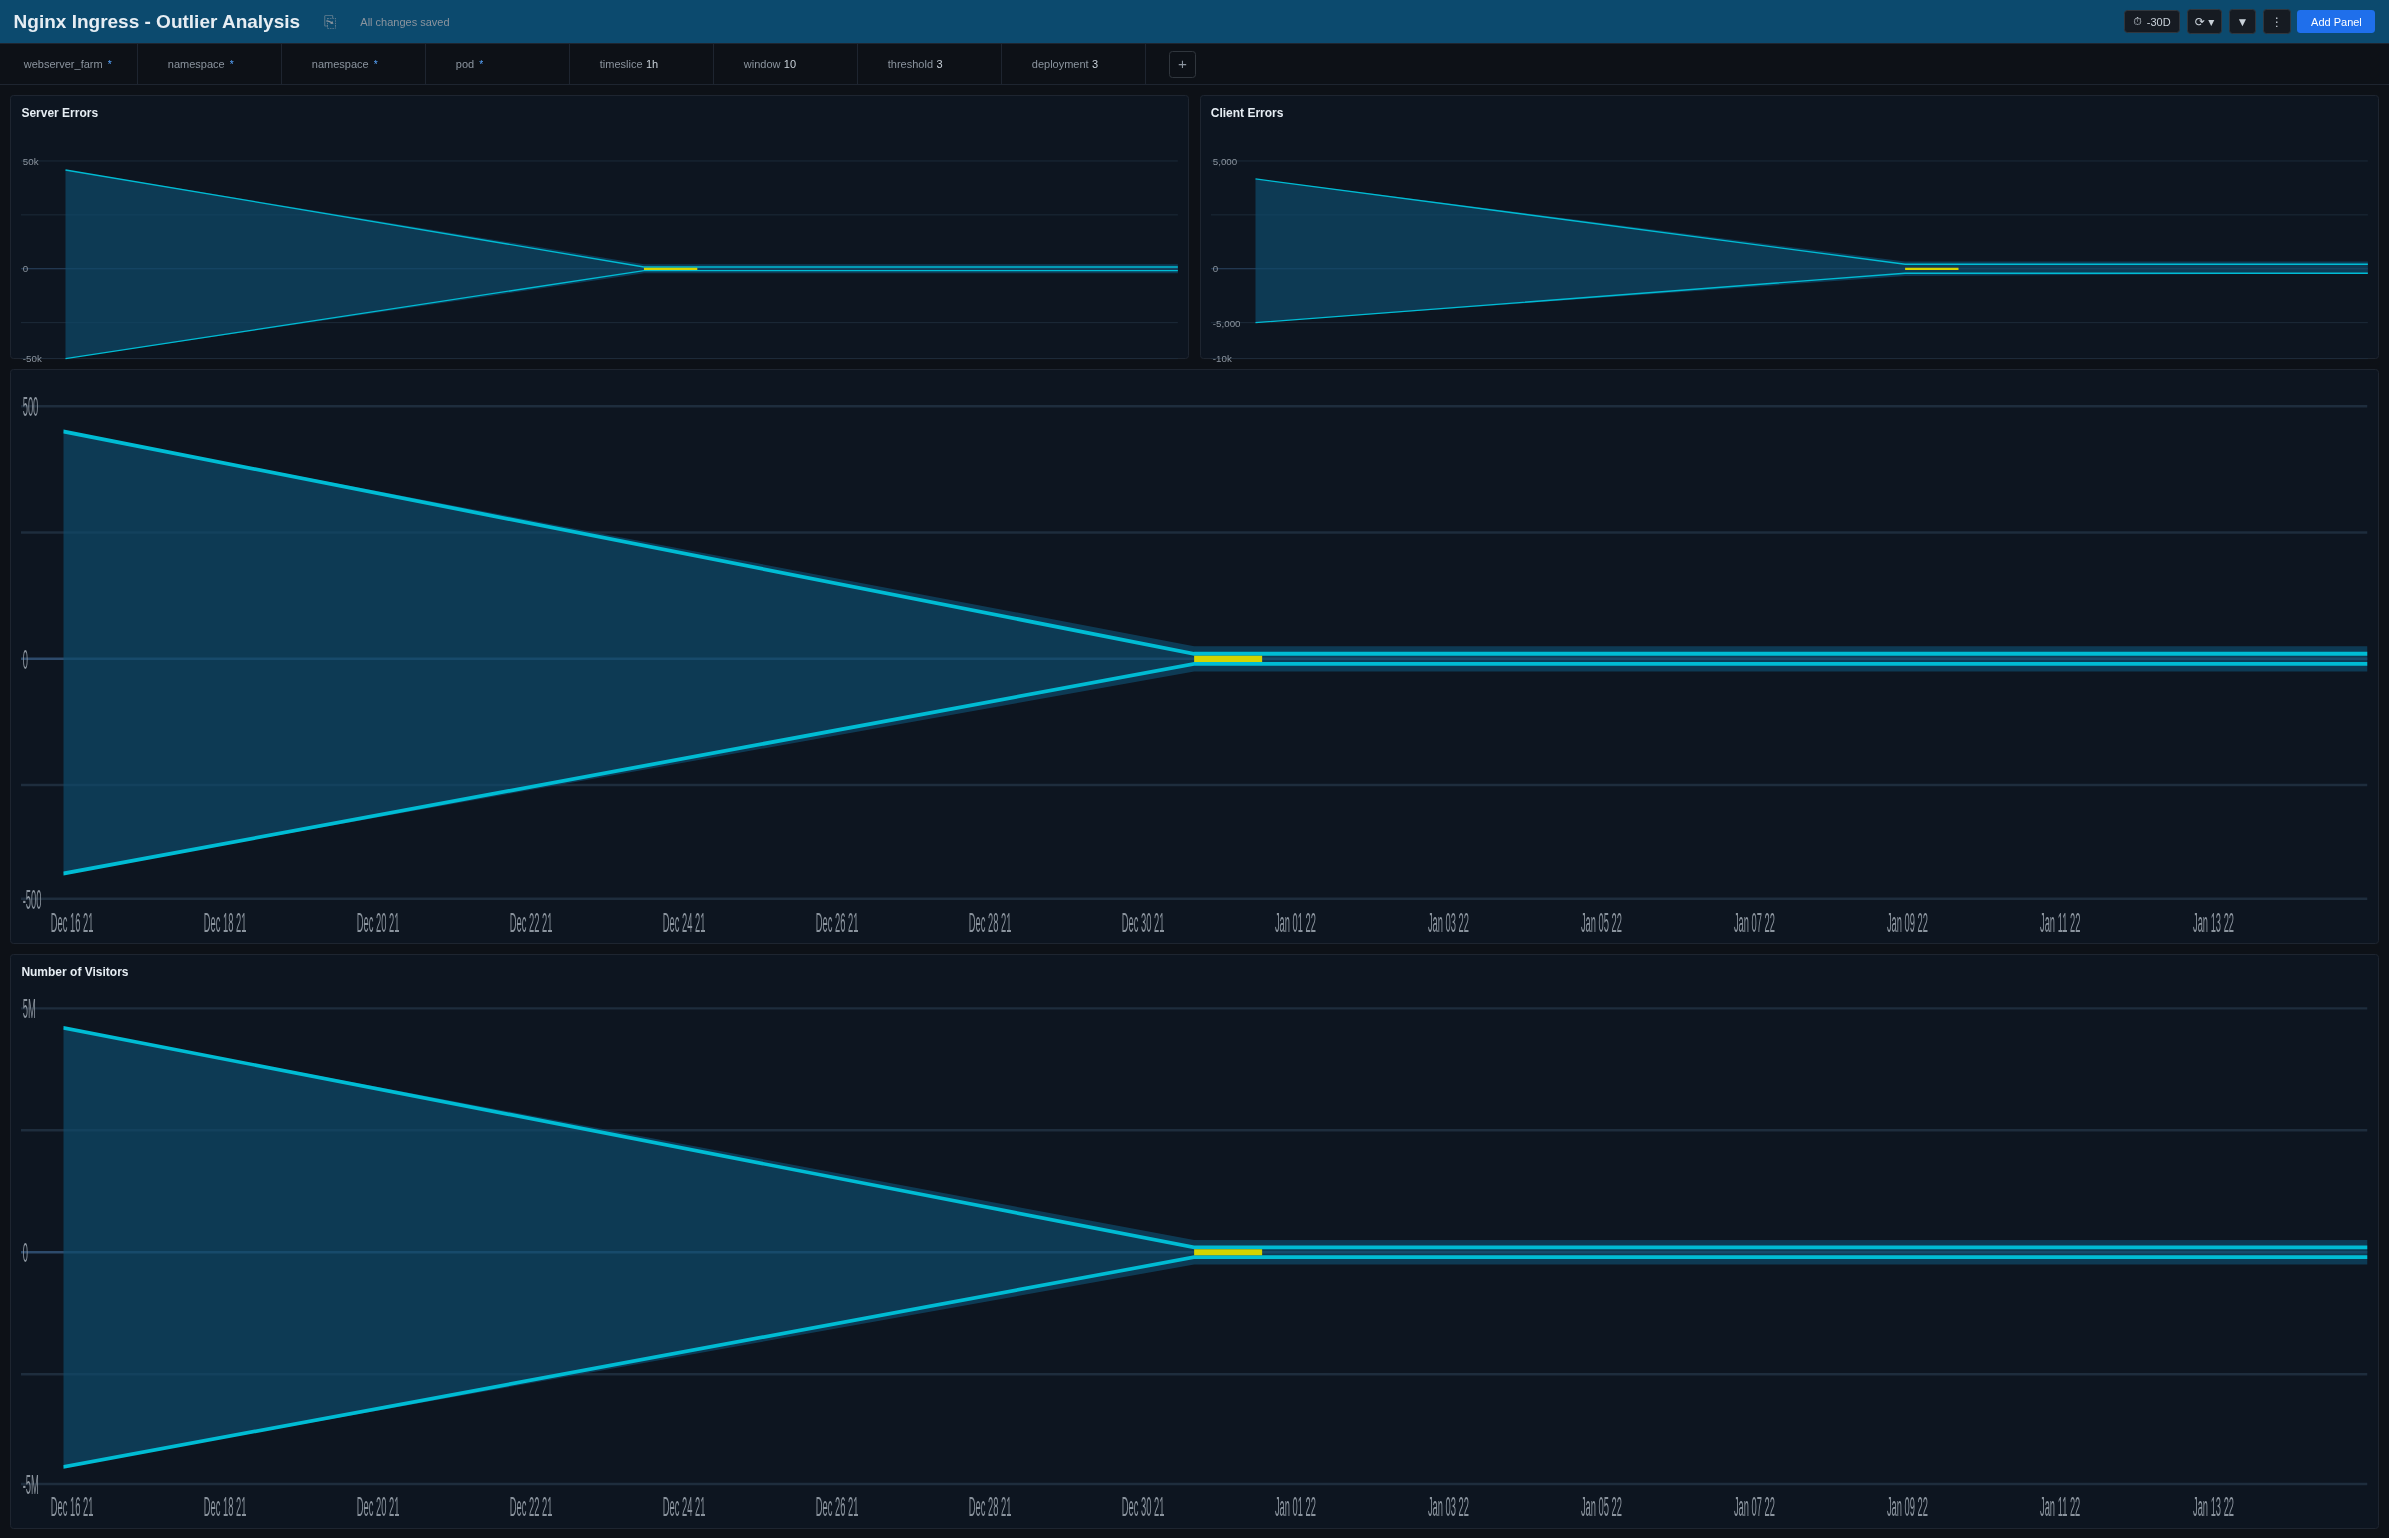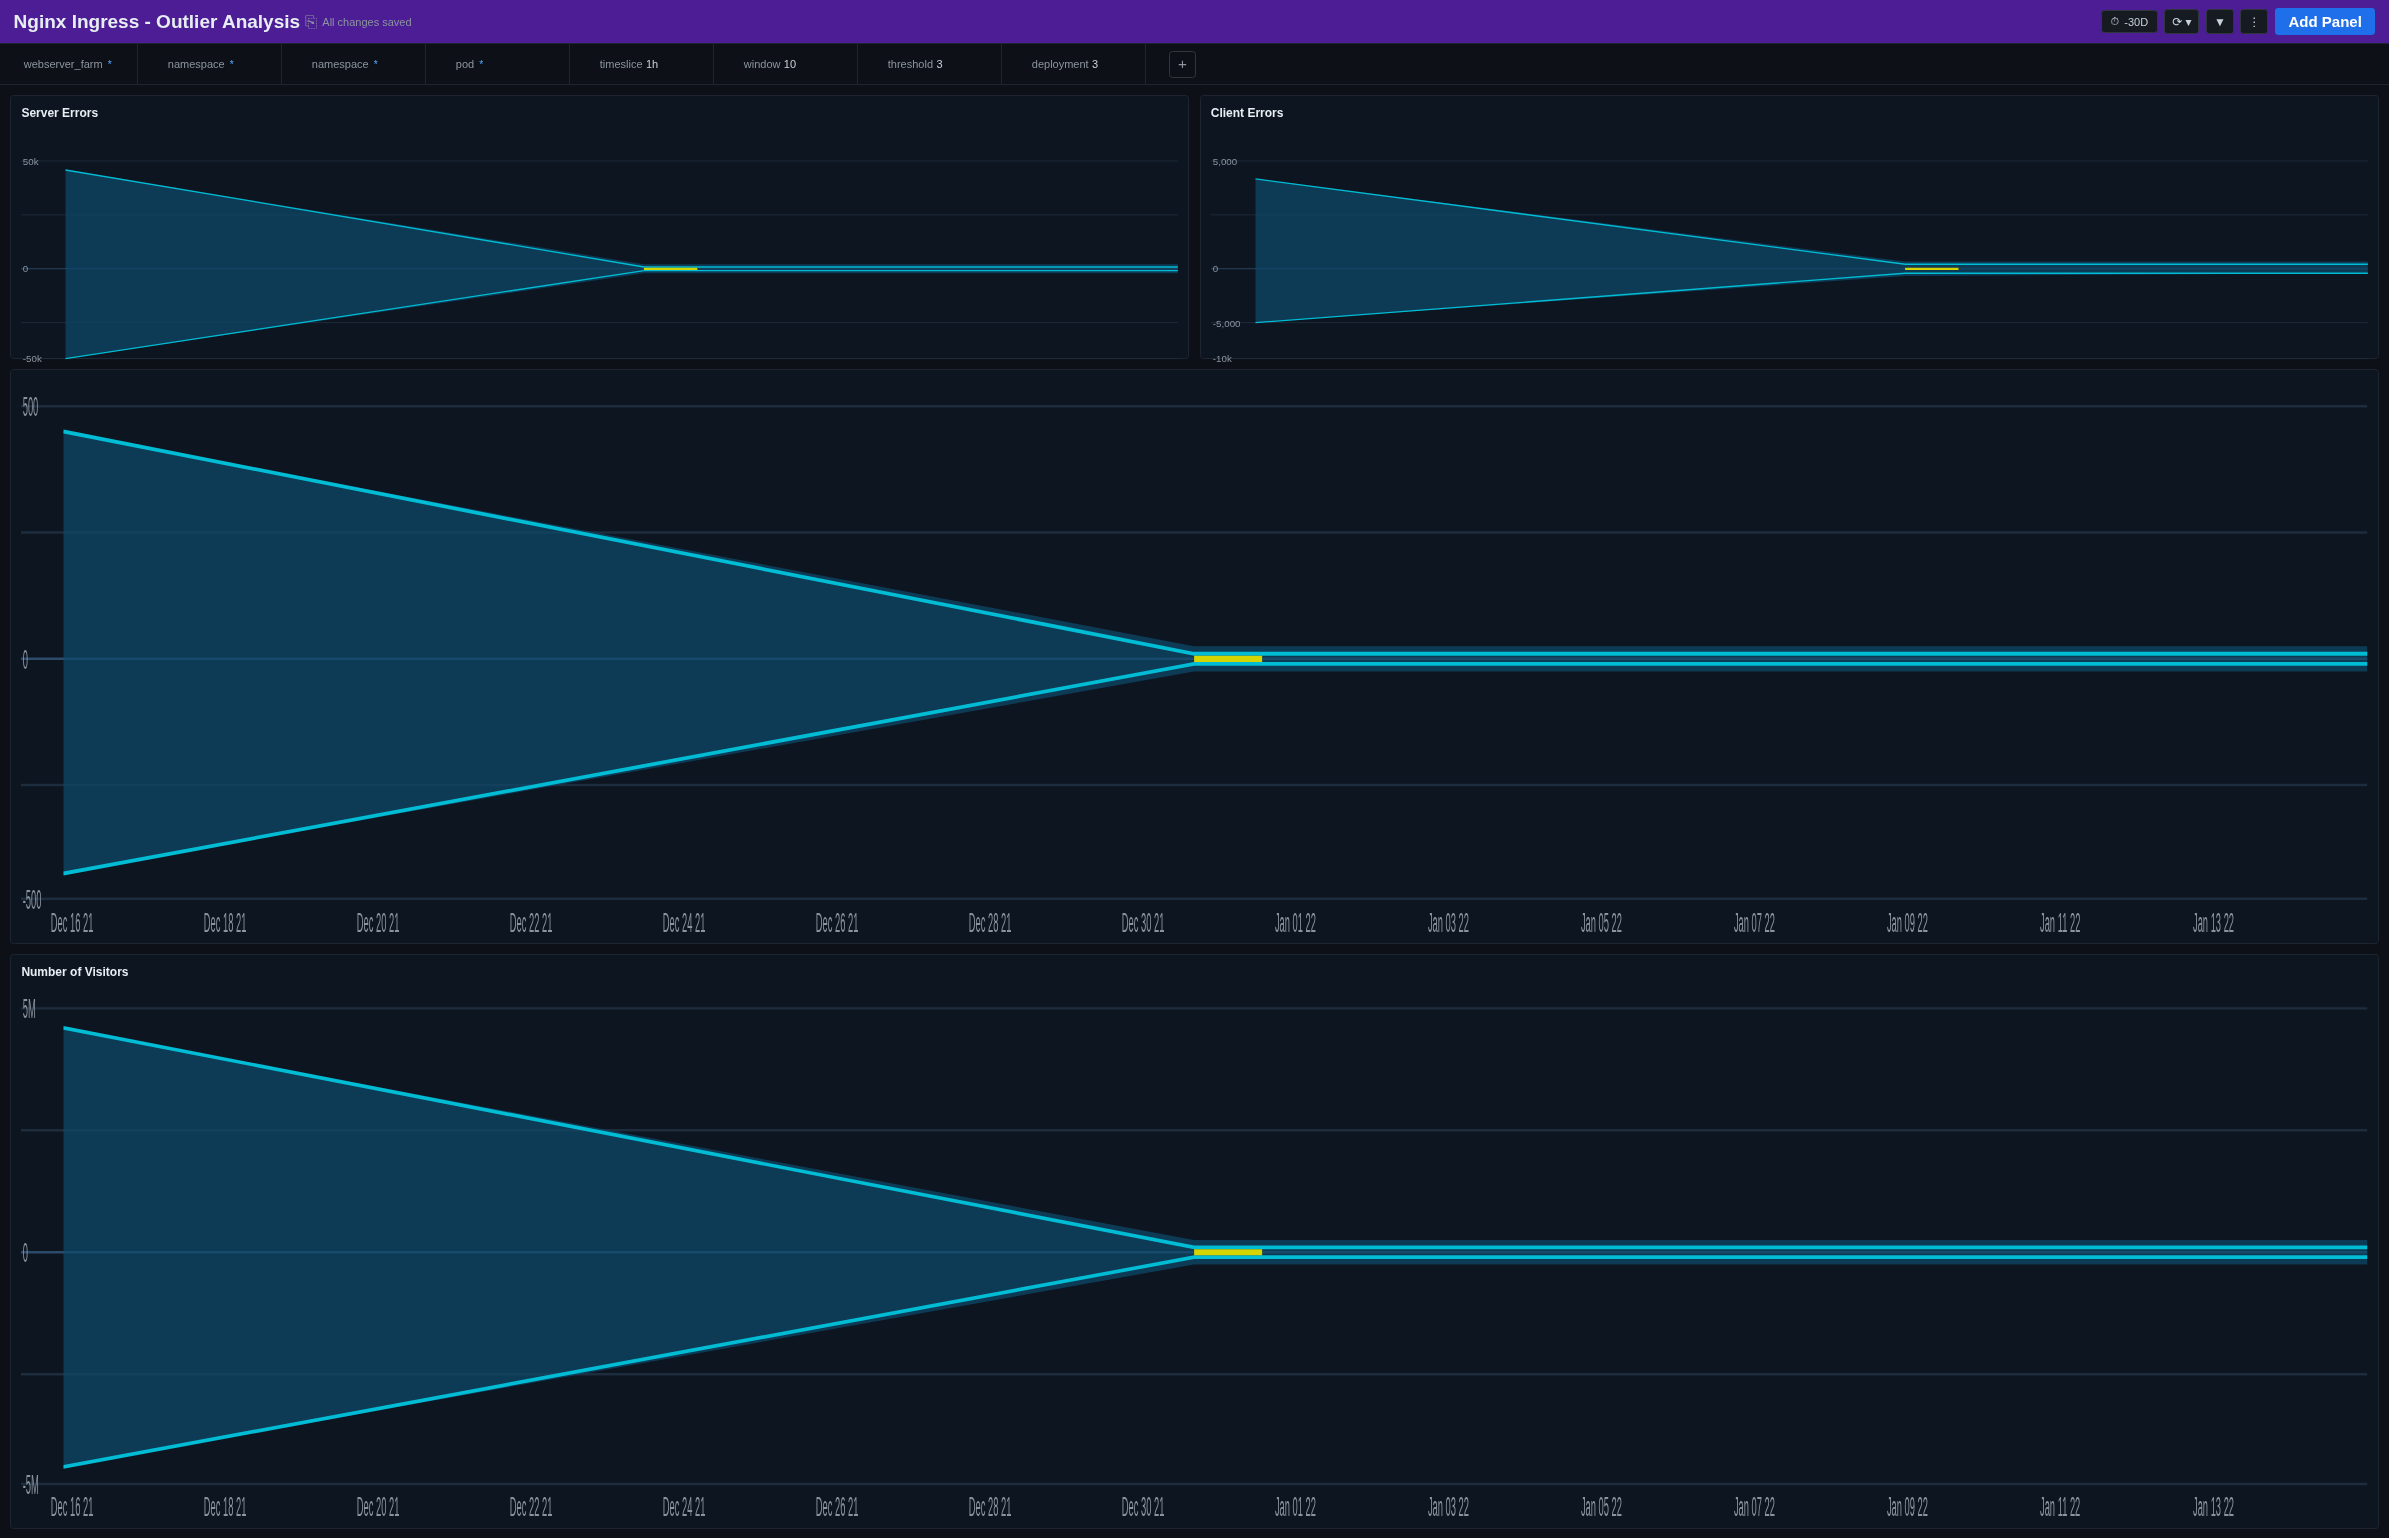--- a/index.html
+++ b/index.html
@@ -10,25 +10,25 @@
       font-size: 10.2px;
       width: 2389px;
       height: 1539px;
       overflow: hidden;
     }
 
     
     .header {
       display: flex;
       align-items: center;
-      background: #4c1d95;
+      background: #0c4a6e;
       border-bottom: 0.9px solid #1e2530;
       height: 44px;
       padding: 0 13.6px;
-      gap: 5px;
+      gap: 24px;
     }
     .header-title {
       font-size: 19px;
       font-weight: 600;
       color: #e6edf3;
       white-space: nowrap;
     }
     .header-save-icon {
       color: #8b949e;
       font-size: 15.3px;
@@ -66,22 +66,22 @@
       cursor: pointer;
       font-size: 12px;
     }
     .add-panel-btn {
       background: #1f6feb;
       border: none;
       border-radius: 3.4px;
       color: #fff;
       padding: 5.1px 13.6px;
       cursor: pointer;
-      font-size: 15px;
-      font-weight: 700;
+      font-size: 11px;
+      font-weight: 400;
       white-space: nowrap;
     }
 
     
     .filter-row {
       display: flex;
       align-items: center;
       background: #0d1117;
       border-bottom: 0.9px solid #1e2530;
       height: 41px;

